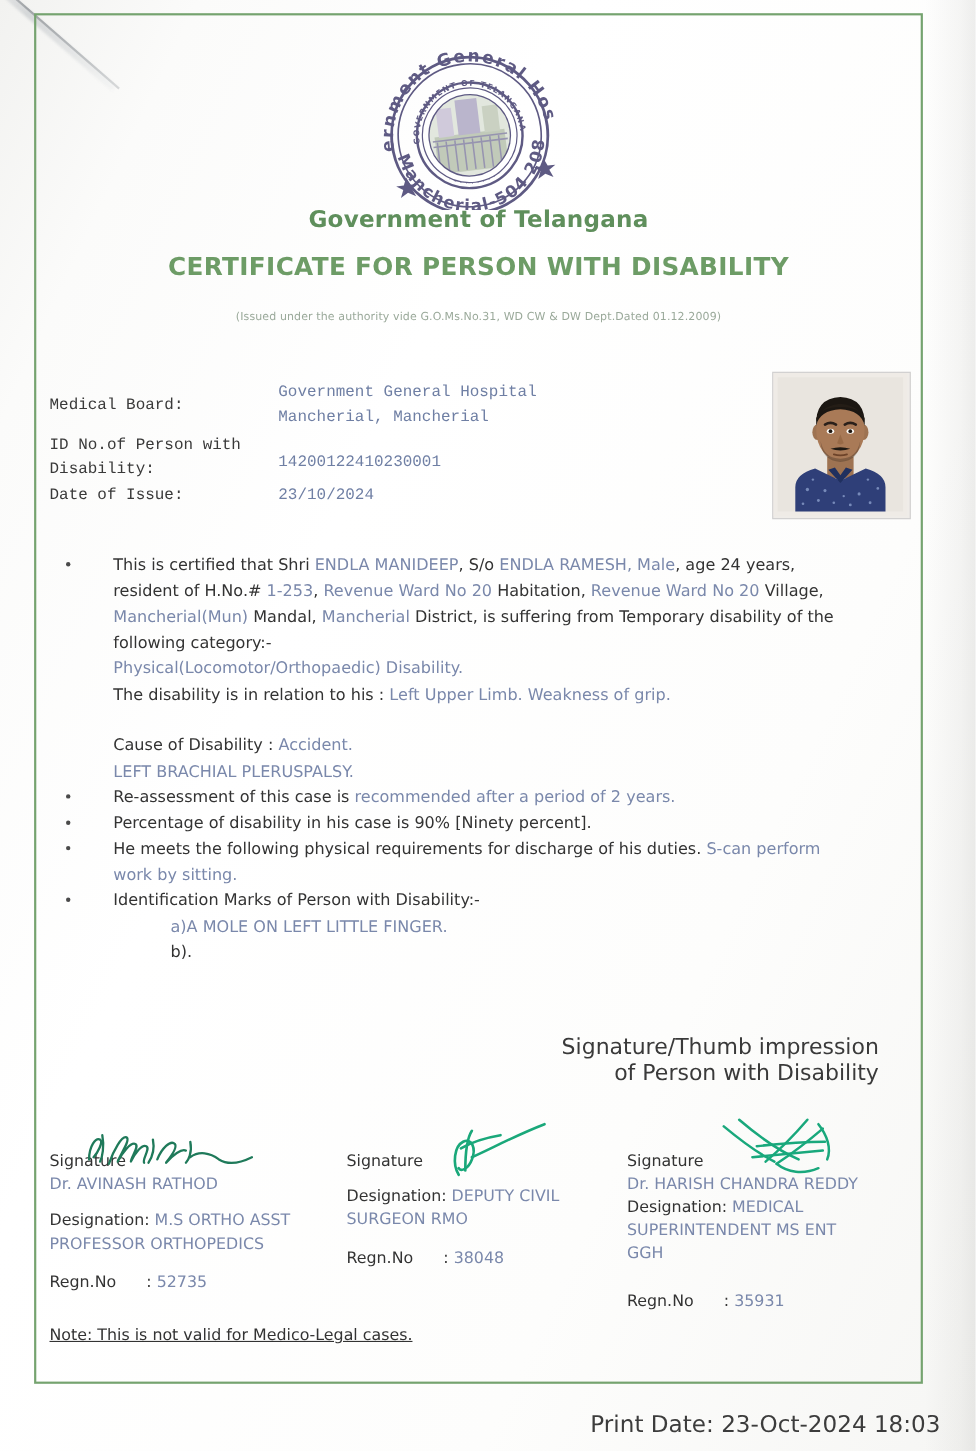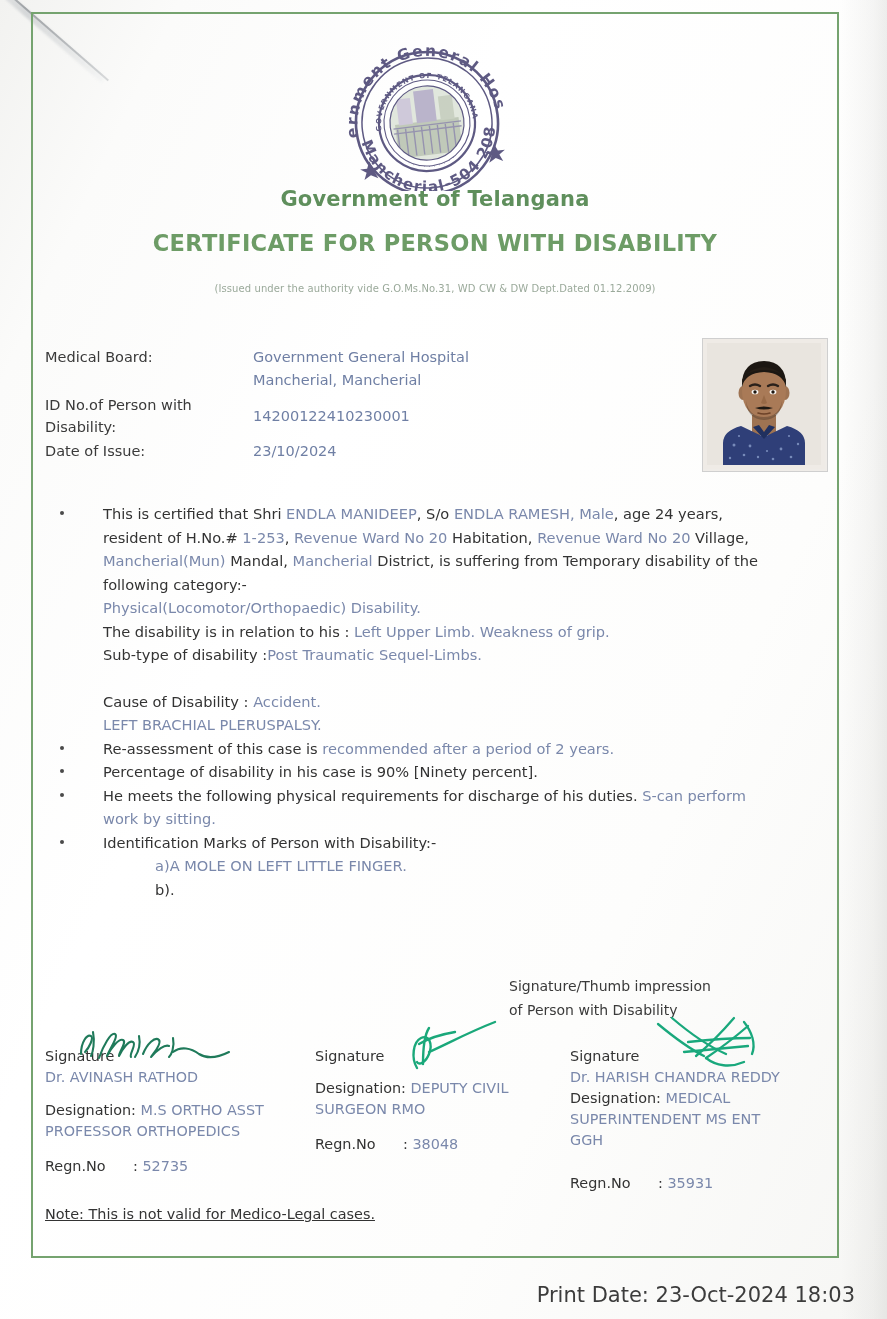--- a/index.html
+++ b/index.html
@@ -125,22 +125,23 @@
   #info-block {
     position: absolute;
     left: 12px;
     top: 332px;
     width: 660px;
     font-size: 14.5px;
     color: #3b3b3b;
   }
   .info-row {
     display: flex;
-    align-items: flex-start;
+    align-items: center;
     margin-bottom: 2px;
+    font-family: Liberation Mono, monospace;
   }
   .info-label {
     width: 208px;
     flex: 0 0 208px;
     line-height: 23px;
     color: #3a3a3a;
   }
   .info-label.two-line { line-height: 22px; }
   .info-value {
     color: #6f7fa4;
@@ -193,23 +194,24 @@
   }
   .blank-line { height: 23px; }
   .fill {
     color: #7a88ab;
   }
 
   
   #thumb-impression {
     position: absolute;
     right: 38px;
-    top: 960px;
+    top: 925px;
     width: 290px;
-    font-size: 14px;
+    text-align: right;
+    font-size: 20px;
     color: #3a3a3a;
     line-height: 24px;
   }
 
   
   #sign-area {
     position: absolute;
     left: 12px;
     top: 1032px;
     width: 790px;
@@ -407,23 +409,20 @@
         <span class="fill">Mancherial(Mun)</span><span> Mandal, </span><span class="fill">Mancherial</span><span> District, is suffering from Temporary disability of the</span><br>
         <span>following category:-</span>
       </div>
 
       <div class="plain-line fill">Physical(Locomotor/Orthopaedic) Disability.</div>
 
       <div class="plain-line">
         <span>The disability is in relation to his : </span><span class="fill">Left Upper Limb. Weakness of grip.</span>
       </div>
 
-      <div class="plain-line">
-        <span>Sub-type of disability :</span><span class="fill">Post Traumatic Sequel-Limbs.</span>
-      </div>
 
       <div class="blank-line"></div>
 
       <div class="plain-line">
         <span>Cause of Disability : </span><span class="fill">Accident.</span>
       </div>
       <div class="plain-line fill">LEFT BRACHIAL PLERUSPALSY.</div>
 
       <div class="bullet-item">
         <span class="dot"></span>

